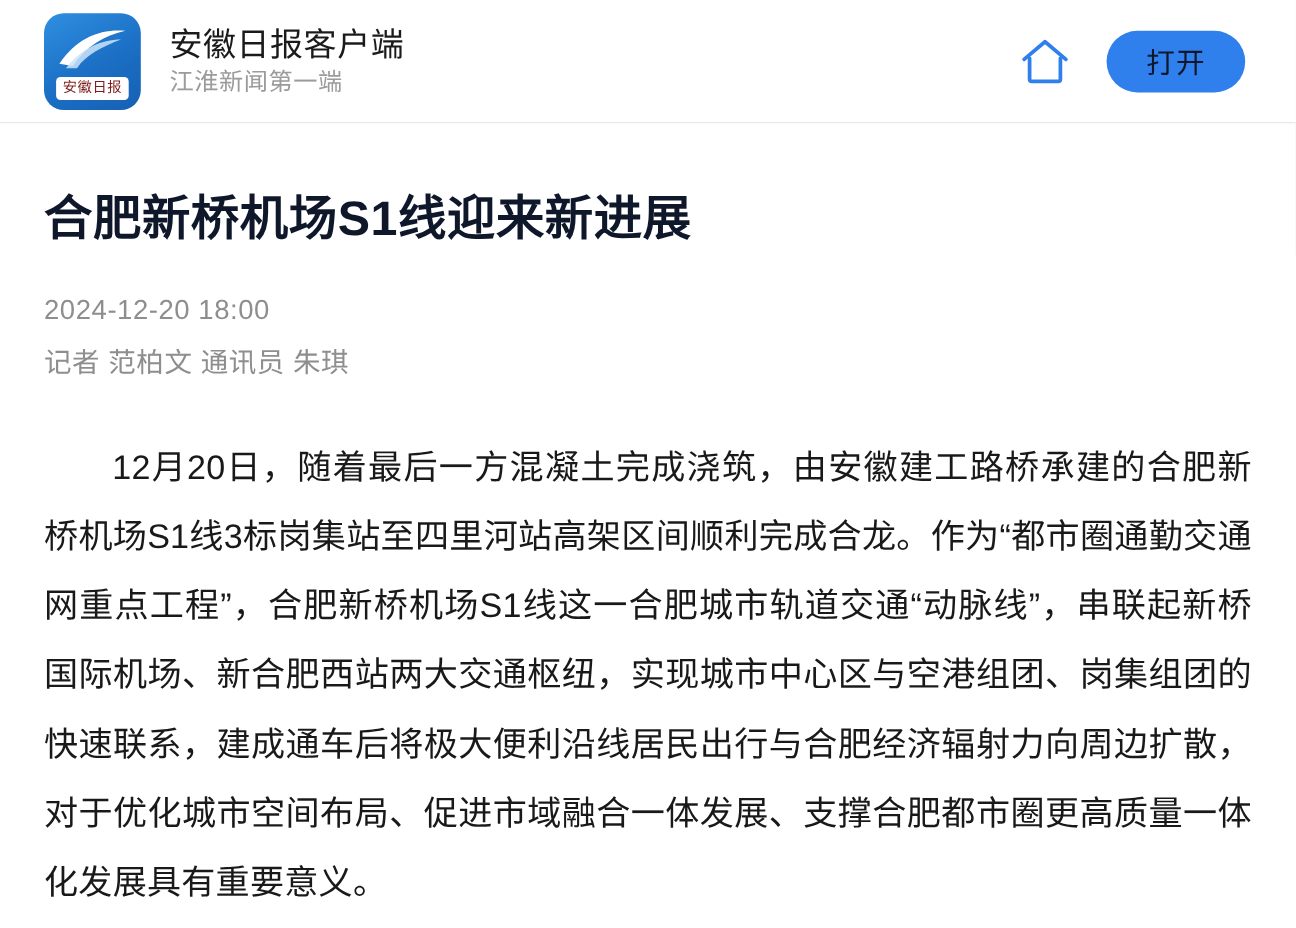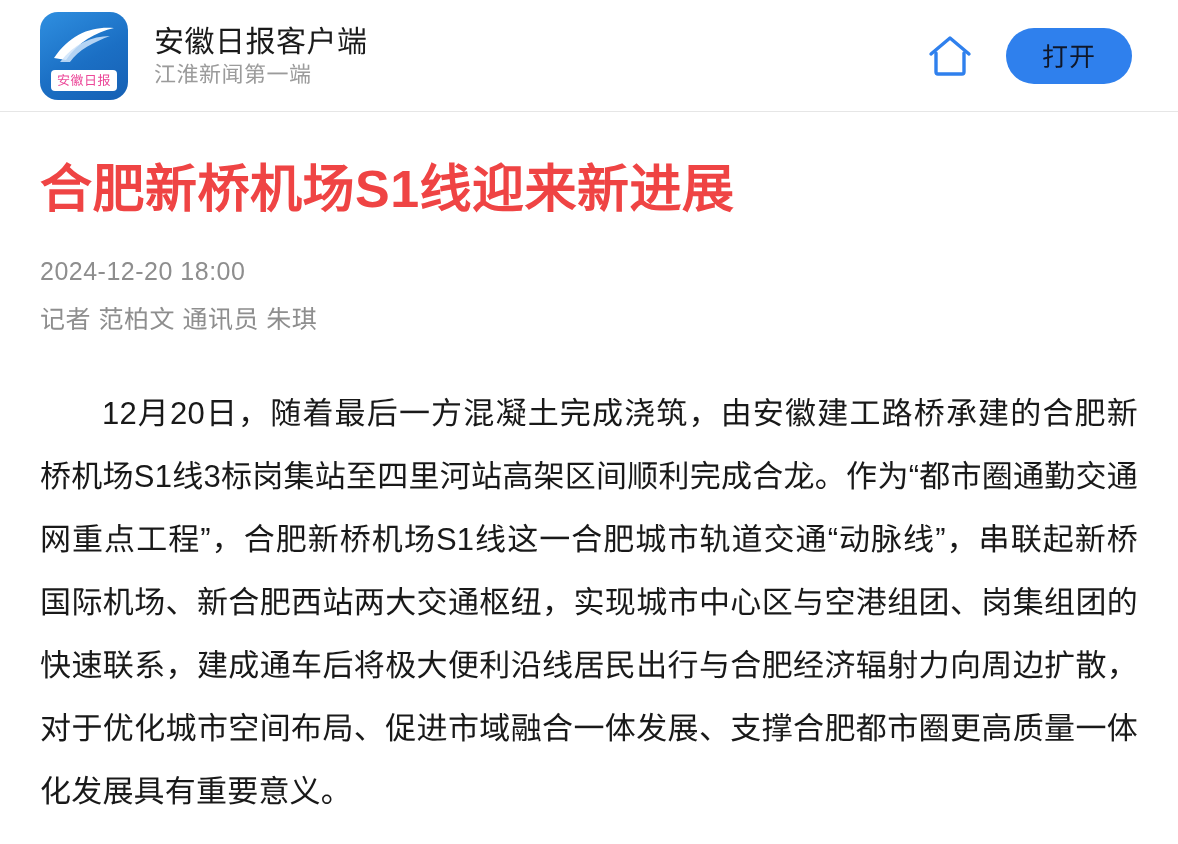--- a/index.html
+++ b/index.html
@@ -50,21 +50,21 @@
     height: 44px;
   }
   .app-logo .plate {
     position: absolute;
     left: 11px;
     bottom: 9px;
     width: 66px;
     height: 21px;
     border-radius: 4px;
     background: #ffffff;
-    color: #ec4899;
+    color: #7f1d1d;
     font-size: 13px;
     line-height: 21px;
     text-align: center;
     letter-spacing: 0.5px;
     font-family: "DejaVu Sans", sans-serif;
   }
   .app-meta {
     margin-left: 26px;
     display: flex;
     flex-direction: column;
@@ -111,26 +111,26 @@
     letter-spacing: 1px;
     font-family: "Liberation Sans", sans-serif;
   }
 
   
   .article {
     padding: 48px 40px 0 40px;
     box-sizing: border-box;
   }
   .headline {
-    font-size: 52px;
+    font-size: 44px;
     line-height: 58px;
     font-weight: bold;
-    color: #ef4444;
+    color: #0f172a;
     letter-spacing: 0.5px;
-    margin: 0 0 36px 0;
+    margin: 11px 0 36px 0;
   }
   .timestamp {
     font-size: 25px;
     color: #8e8e8e;
     line-height: 34px;
     letter-spacing: 0.5px;
     margin-bottom: 14px;
   }
   .byline {
     font-size: 25px;

